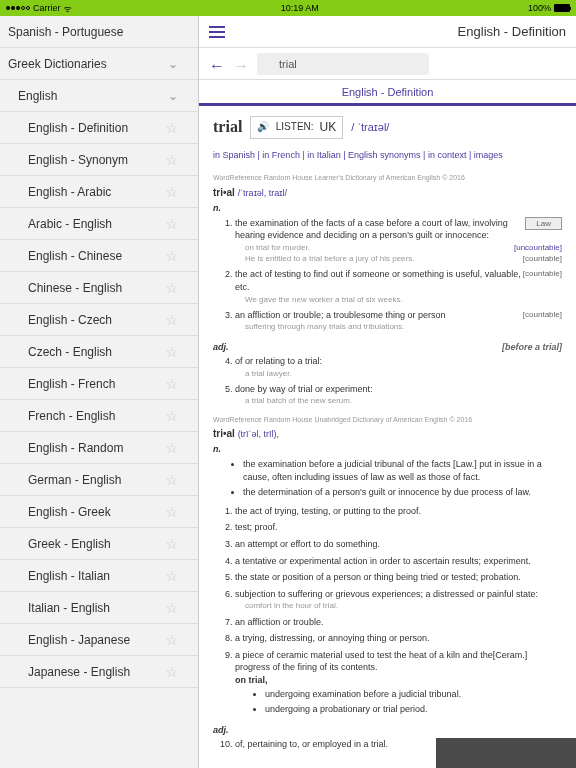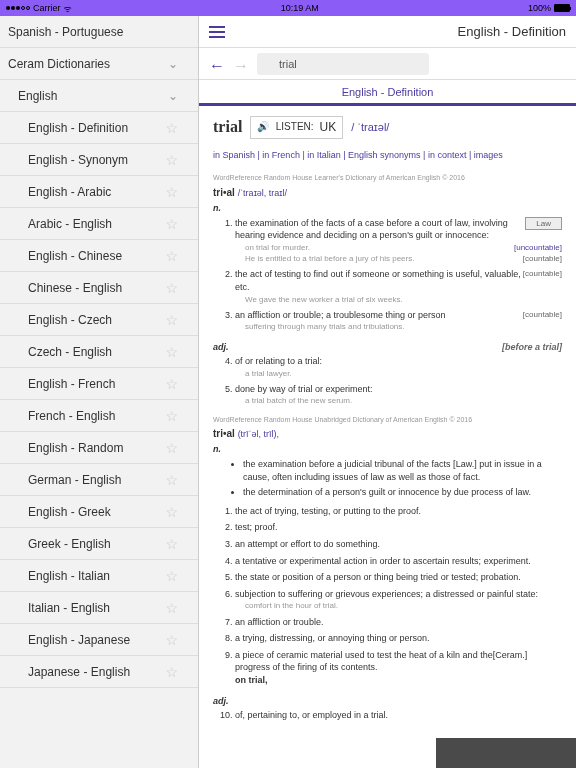--- a/index.html
+++ b/index.html
@@ -1,17 +1,17 @@
 <!DOCTYPE html>
 <html><head>
 <meta charset="utf-8">
 <style>
 *{margin:0;padding:0;box-sizing:border-box;font-family:-apple-system,Helvetica,Arial,sans-serif}
 body{width:576px;height:768px;overflow:hidden;background:#fff;position:relative}
-.status-bar{height:16px;background:#8b5cf6;display:flex;justify-content:space-between;align-items:center;font-size:9px;padding:0 6px;color:#000}
+.status-bar{height:16px;background:#84cc16;display:flex;justify-content:space-between;align-items:center;font-size:9px;padding:0 6px;color:#000}
 .status-left,.status-right{display:flex;align-items:center;gap:3px}
 .dots{display:flex;gap:1px}
 .dot{width:4px;height:4px;border-radius:50%;background:#000}
 .dot.hollow{background:transparent;border:0.5px solid #000}
 .battery{width:16px;height:8px;border:1px solid #000;border-radius:1px;position:relative;background:#000}
 .battery:after{content:"";position:absolute;right:-2px;top:2px;width:1px;height:3px;background:#000}
 .container{display:flex;height:752px}
 .sidebar{width:199px;background:#f2f2f2;border-right:1px solid #ccc;overflow-y:auto;flex-shrink:0}
 .sidebar::-webkit-scrollbar{width:0}
 .sb-row{height:32px;display:flex;align-items:center;justify-content:space-between;padding:0 20px;border-bottom:1px solid #ddd;font-size:12px;color:#333;cursor:pointer}
@@ -77,21 +77,21 @@
     <div class="battery"></div>
   </div>
 </div>
 
 <div class="container">
   <div class="sidebar">
     <div class="sb-row header">
         <span>Spanish - Portuguese</span>
       </div>
     <div class="sb-row group">
-        <span>Ceram Dictionaries</span>
+        <span>Greek Dictionaries</span>
         <span class="chev">⌄</span>
       </div>
     <div class="sb-row sub">
         <span>English</span>
         <span class="chev">⌄</span>
       </div>
     <div class="sb-row item">
         <span>English - Definition</span>
         <span class="star">☆</span>
       </div>
@@ -225,20 +225,24 @@
         <li>the act of trying, testing, or putting to the proof.</li>
         <li>test; proof.</li>
         <li>an attempt or effort to do something.</li>
         <li>a tentative or experimental action in order to ascertain results; experiment.</li>
         <li>the state or position of a person or thing being tried or tested; probation.</li>
         <li><span>subjection to suffering or grievous experiences; a distressed or painful state:</span><span class="ex">comfort in the hour of trial.</span></li>
         <li>an affliction or trouble.</li>
         <li>a trying, distressing, or annoying thing or person.</li>
         <li><span>a piece of ceramic material used to test the heat of a kiln and the[Ceram.] progress of the firing of its contents.</span>
           <div><b>on trial,</b></div>
+          <ul class="bullet-list">
+            <li>undergoing examination before a judicial tribunal.</li>
+            <li>undergoing a probationary or trial period.</li>
+          </ul>
         </li>
       </ol>
       <div class="pos">adj.</div>
       <ol class="def-list" start="10">
           <li>of, pertaining to, or employed in a trial.</li>
         </ol>
     </div>
   </div>
 </div>
 <div class="footer-bar"></div>

